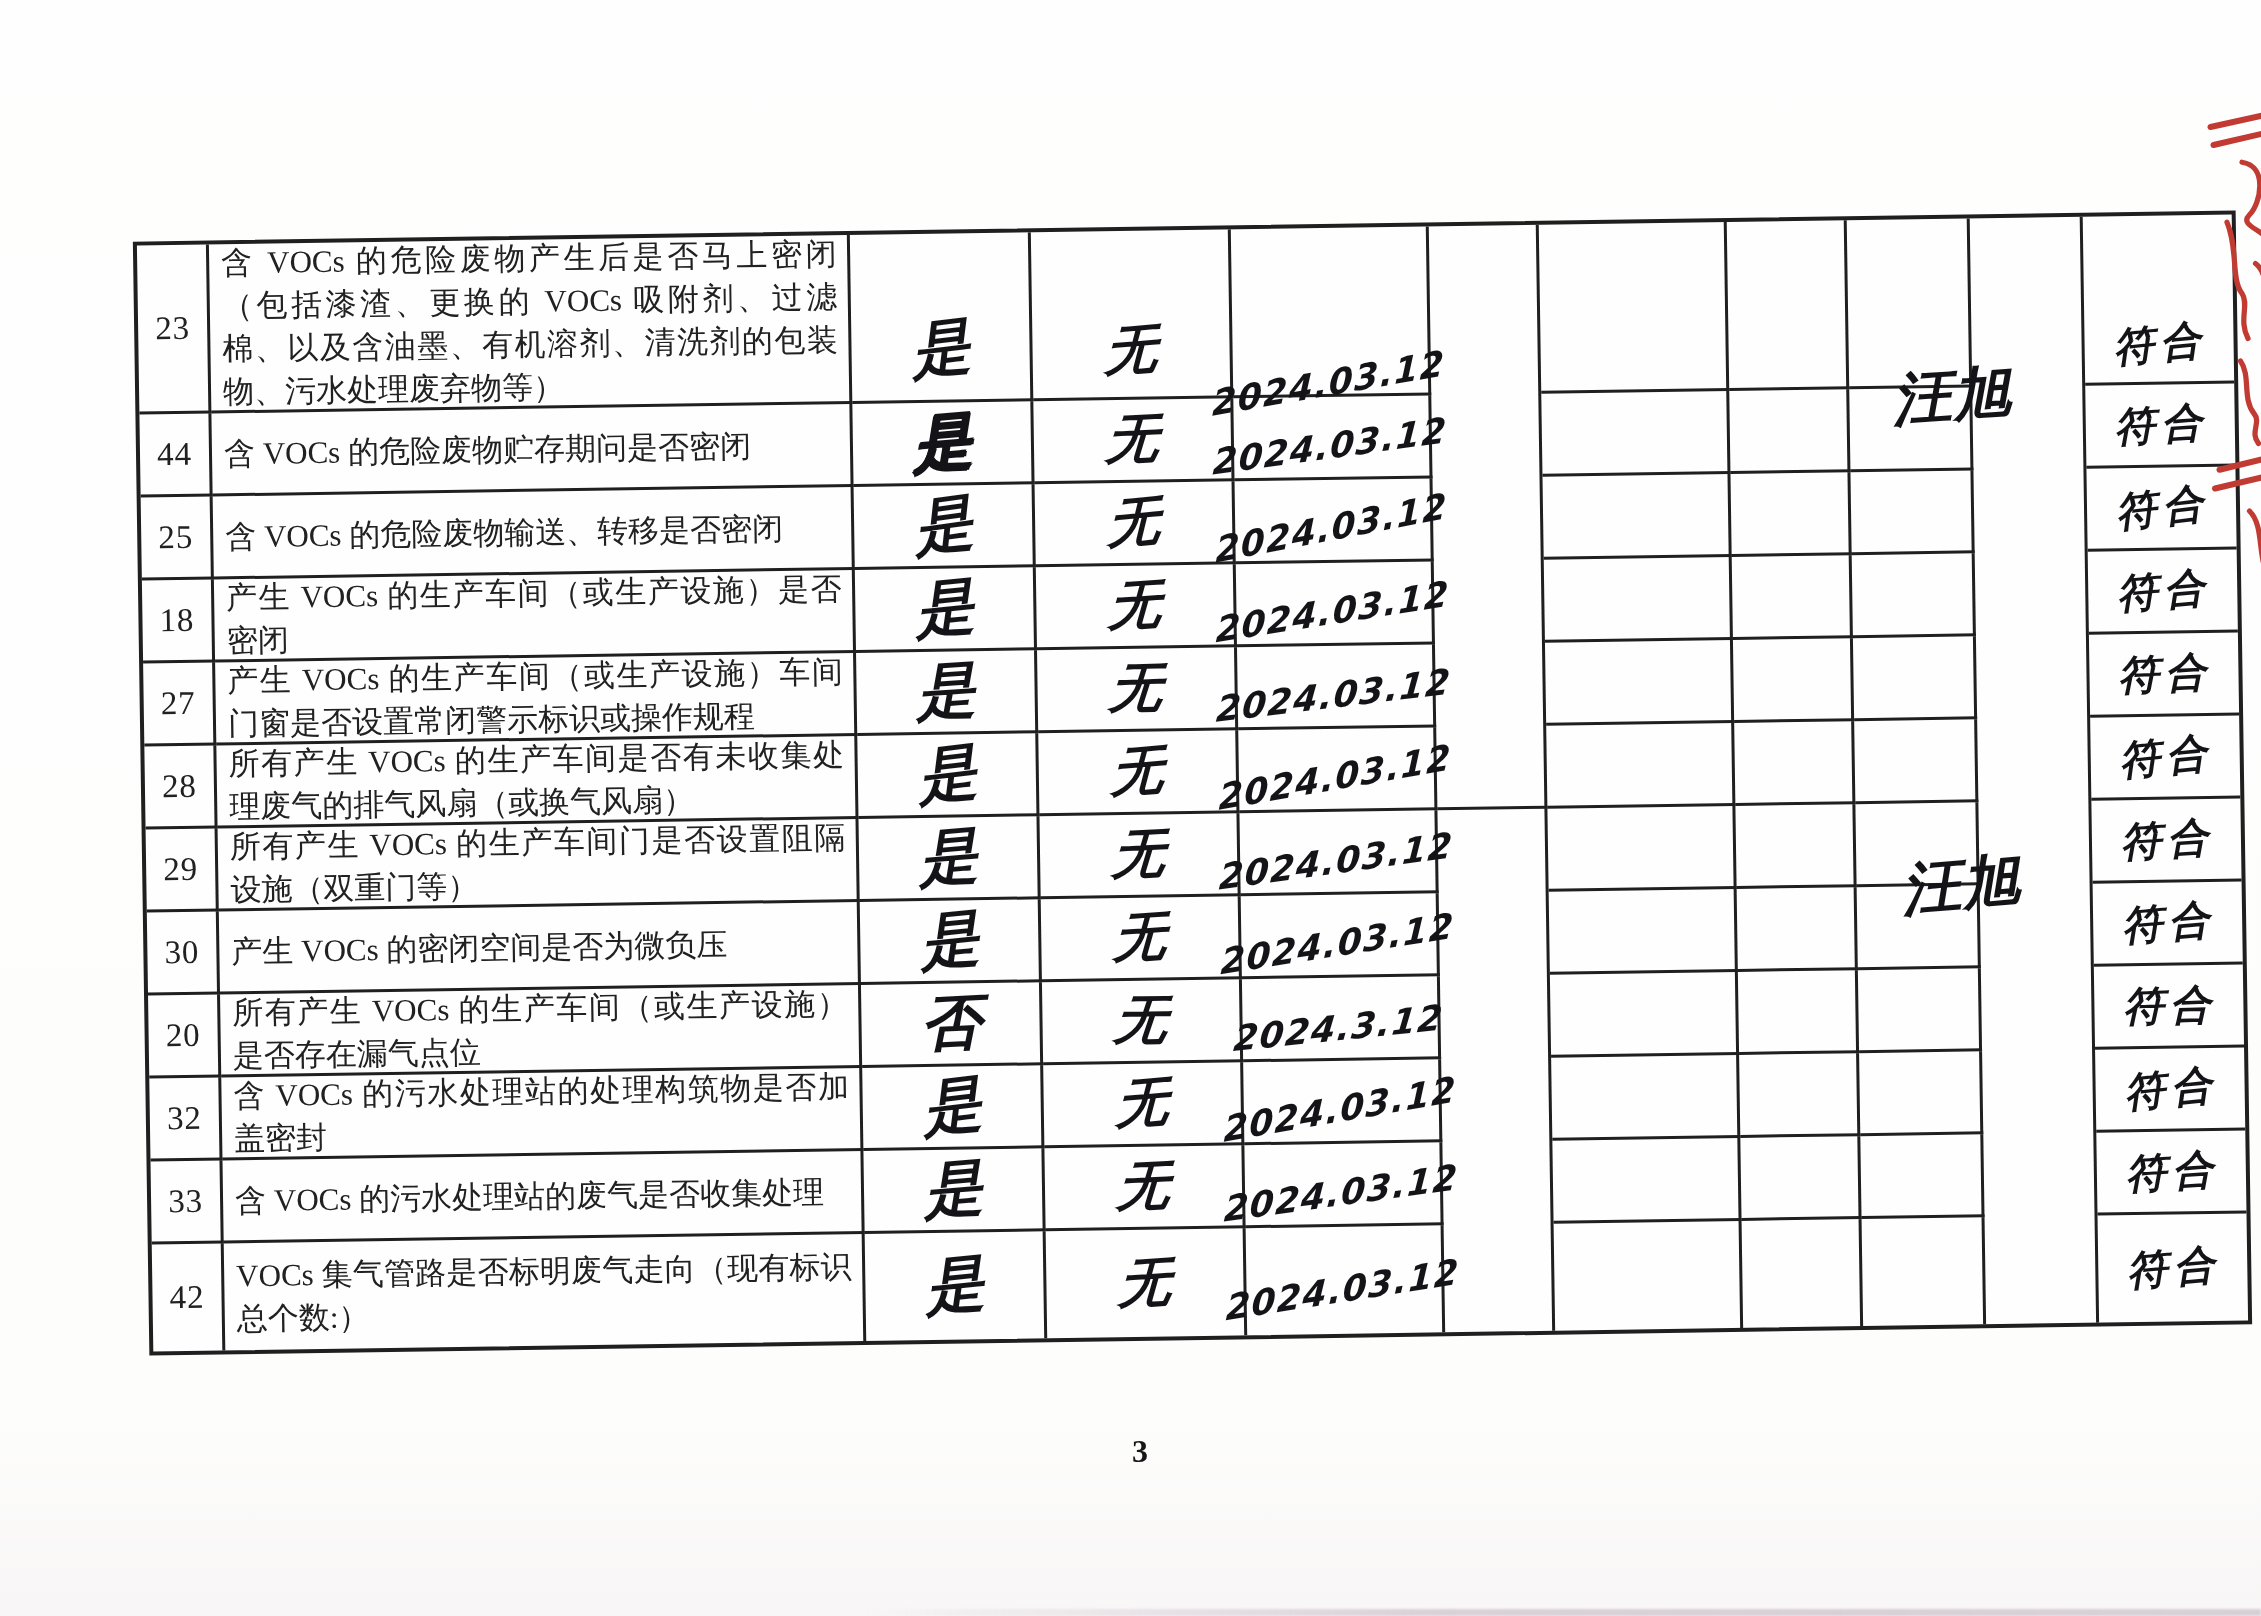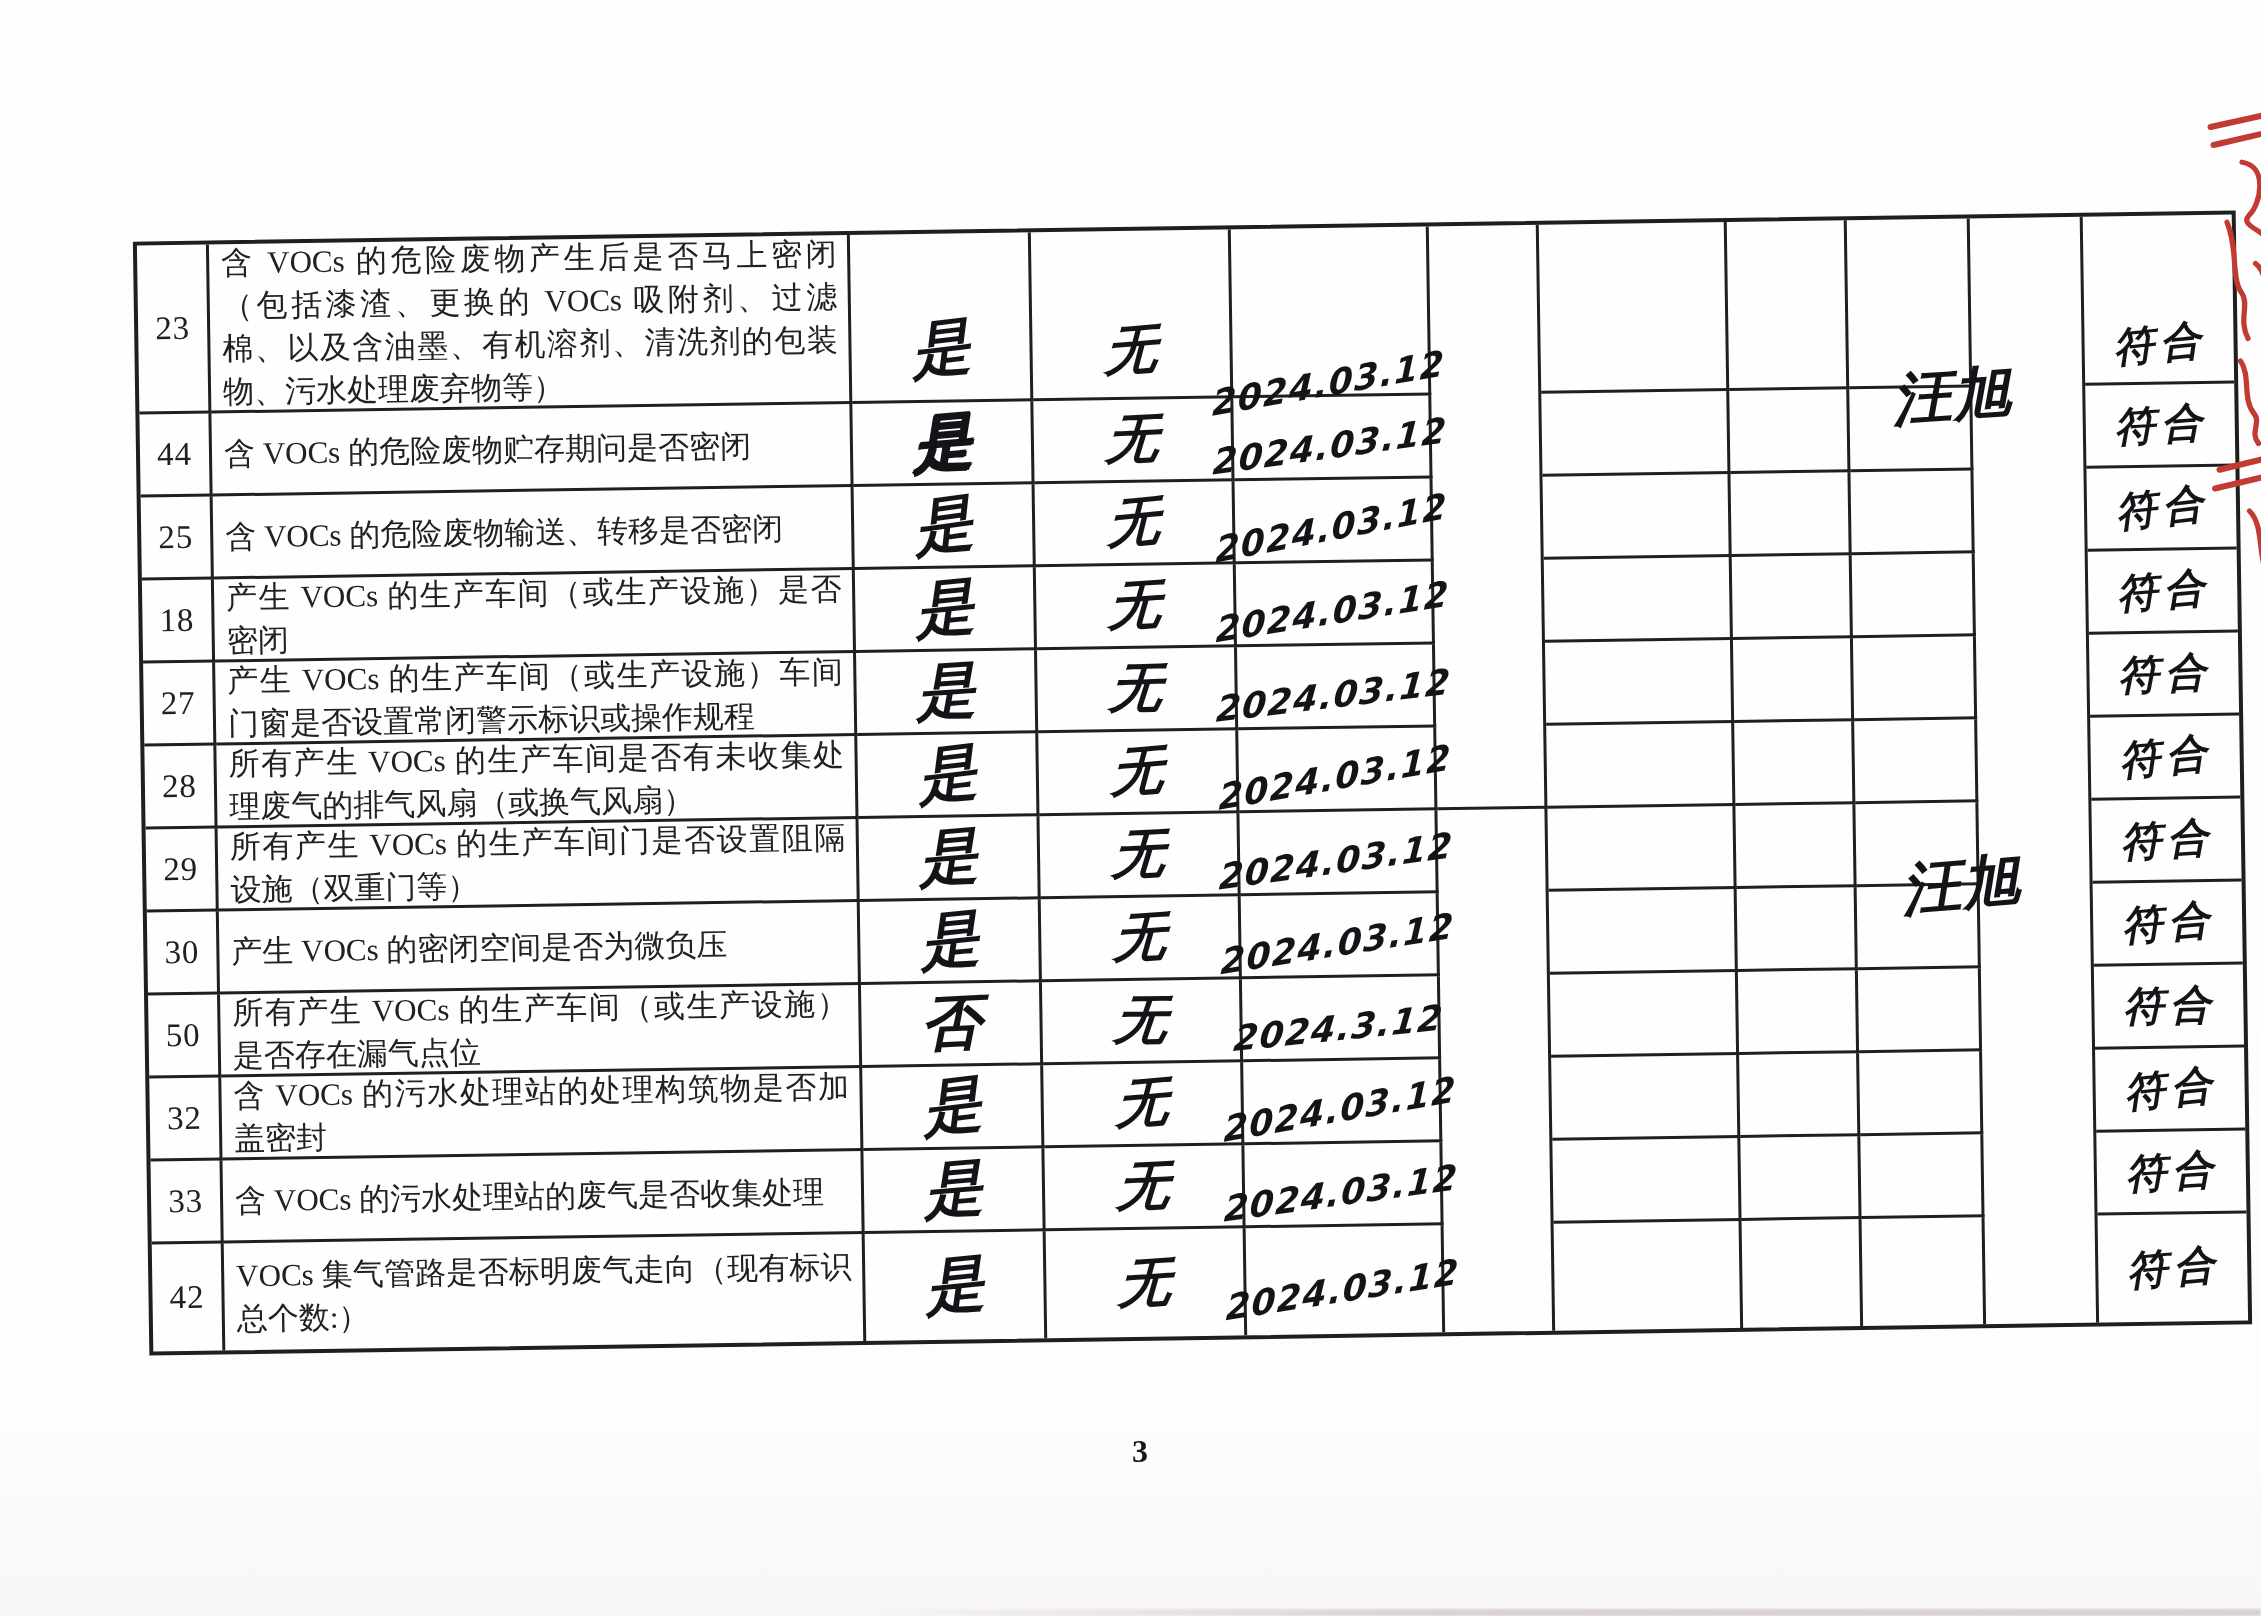--- a/index.html
+++ b/index.html
@@ -235,21 +235,21 @@
         <div class="cell " style="grid-area: 8 / 5 / 9;">
           <span class="hw hw-date" style="transform: rotate(-8deg) skewX(-12deg) translateY(12px);">2024.03.12</span>
         </div>
         <div class="cell " style="grid-area: 8 / 7 / 9;"></div>
         <div class="cell " style="grid-area: 8 / 8 / 9;"></div>
         <div class="cell " style="grid-area: 8 / 9 / 9;"></div>
         <div class="cell last-col" style="grid-area: 8 / 11 / 9;">
           <span class="hw hw-result" style="transform: rotate(-4deg);">符合</span>
         </div>
         <div class="cell num-cell" style="grid-area: 9 / 1 / 10;">
-          <span>50</span>
+          <span>20</span>
         </div>
         <div class="cell item-cell" style="grid-area: 9 / 2 / 10;">
           <span>所有产生 VOCs 的生产车间（或生产设施）是否存在漏气点位</span>
         </div>
         <div class="cell " style="grid-area: 9 / 3 / 10;">
           <span class="hw hw-yes" style="transform: rotate(-2deg);">否</span>
         </div>
         <div class="cell " style="grid-area: 9 / 4 / 10;">
           <span class="hw hw-none" style="transform: rotate(0deg) skewX(-6deg);">无</span>
         </div>

